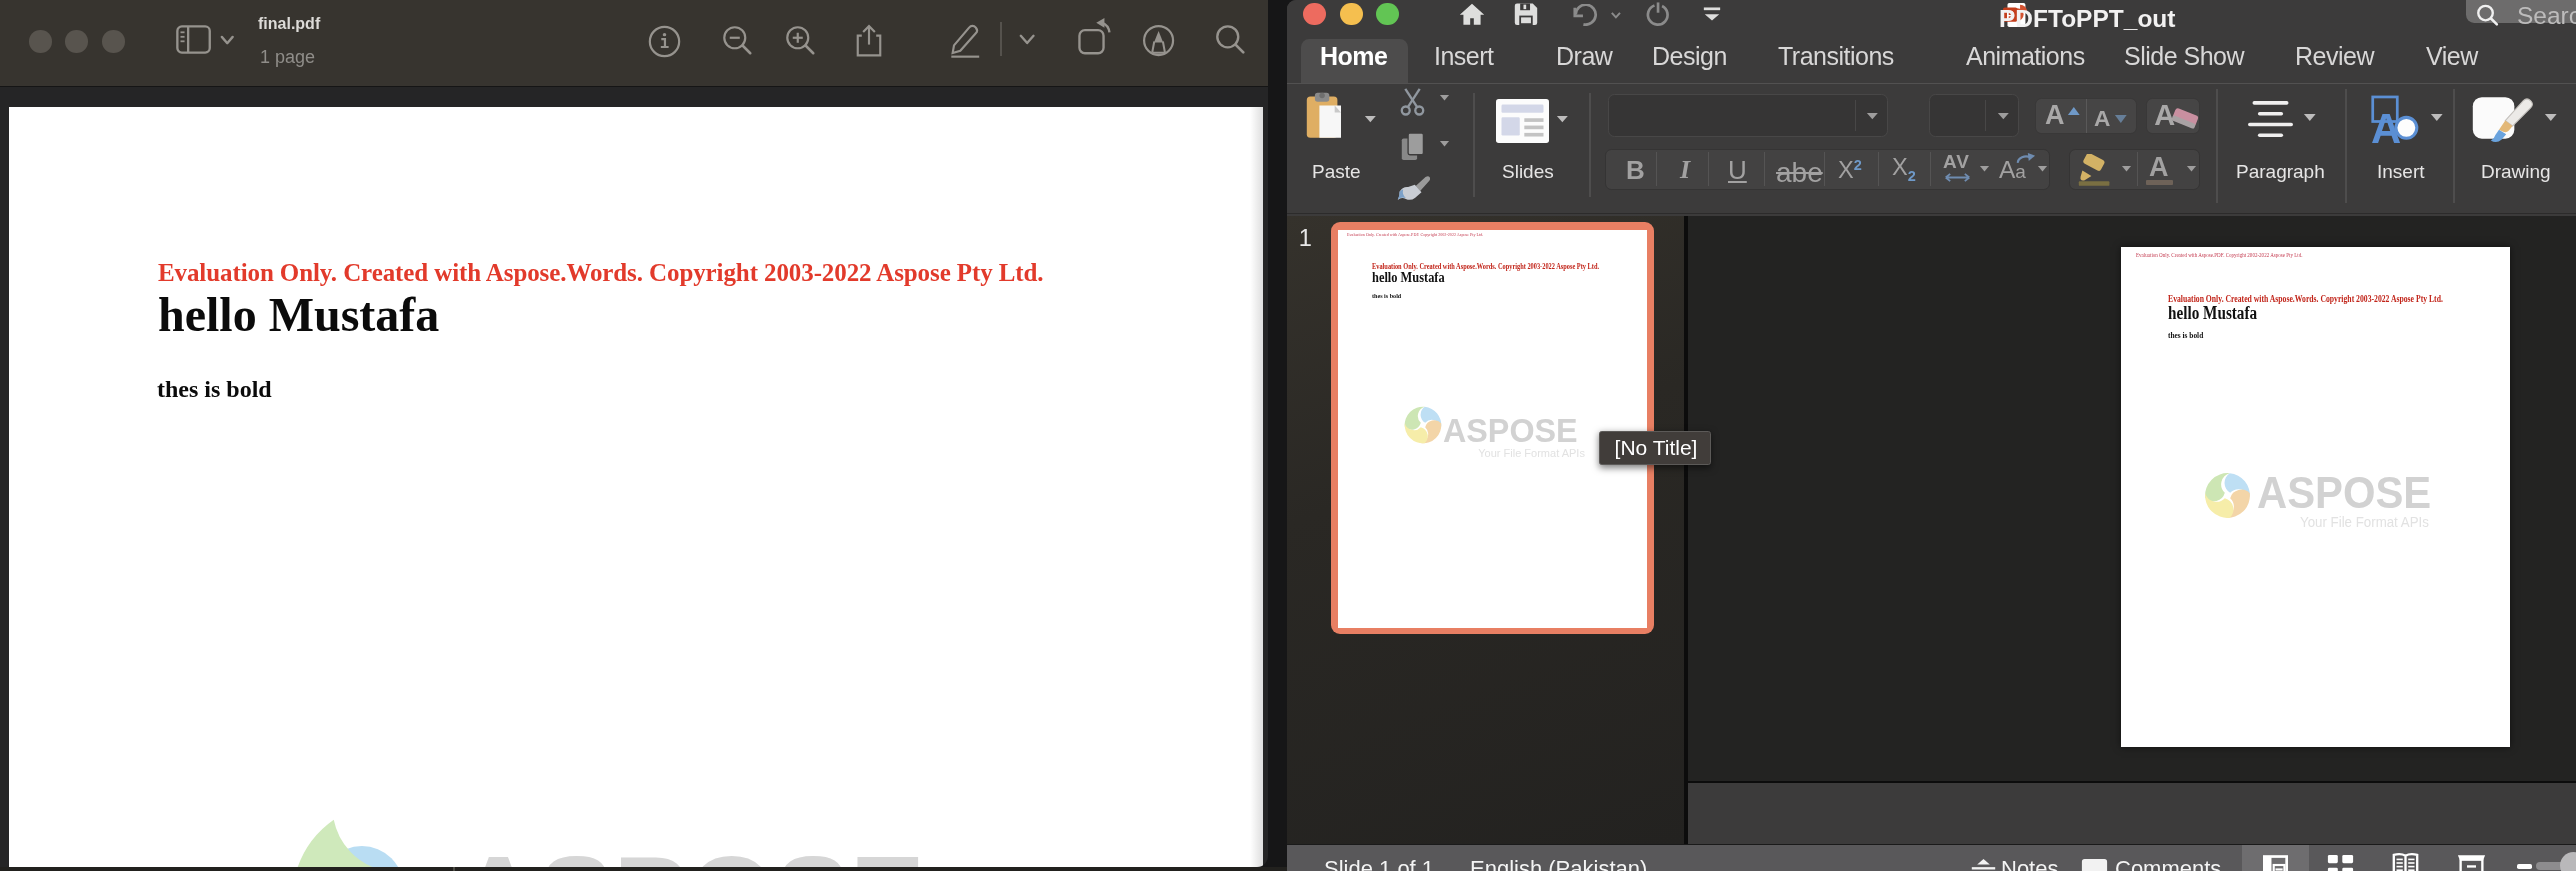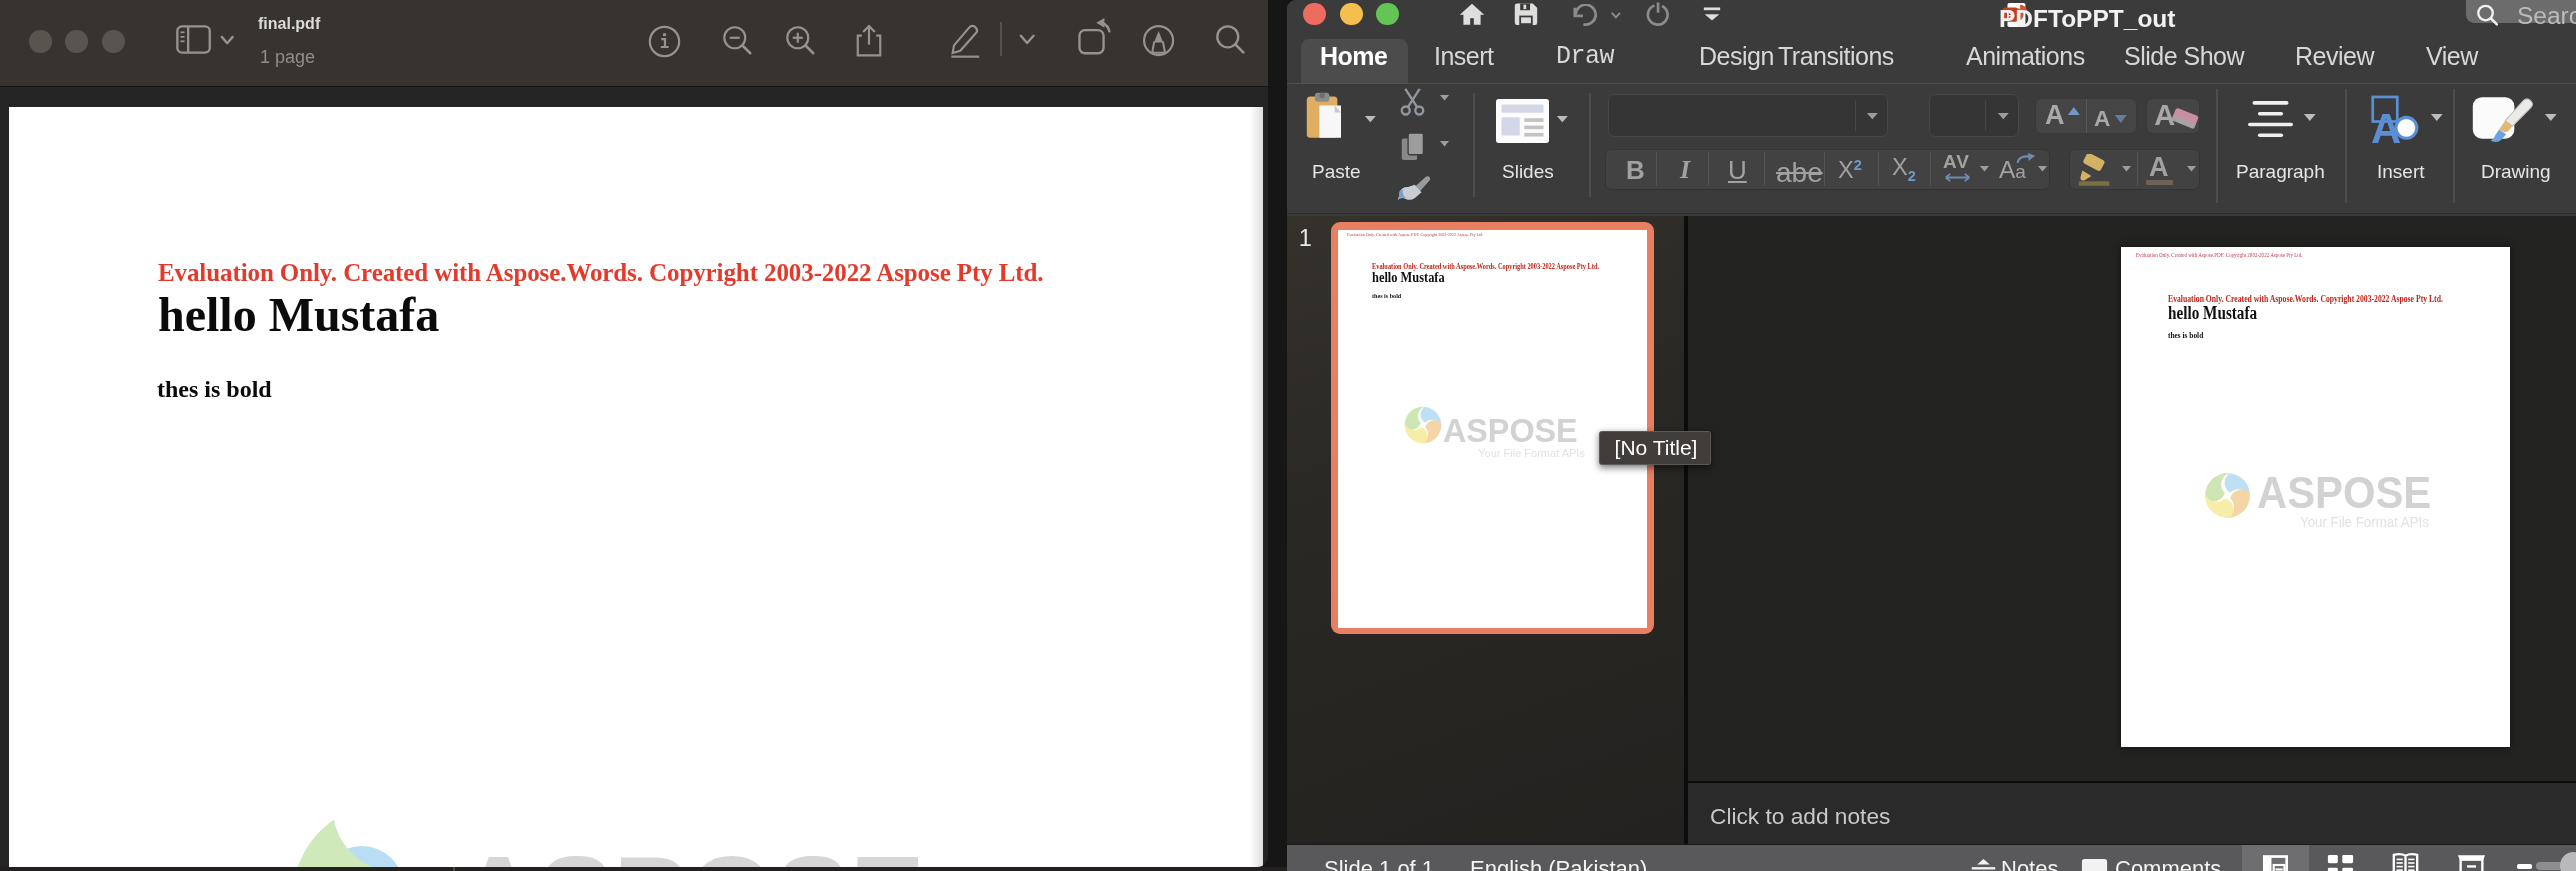--- a/index.html
+++ b/index.html
@@ -160,22 +160,22 @@
         <line x1="16.5" y1="16" x2="23" y2="22.5" stroke="#f0f0f0" stroke-width="2.8" stroke-linecap="round"></line>
       </svg>
       <div class="abs" style="left:51px;top:1.8px;font-size:24.5px;color:#bdbcbc;">Searc</div>
     </div>
   </div>
 
   <div class="abs" style="left:0;top:35px;width:1289px;height:49px;background:#3c3b3b;font-size:25px;letter-spacing:-0.5px;color:#d8d7d7;">
     <div class="abs" style="left:13.6px;top:3.6px;width:107px;height:45px;background:#4d4c4c;border-radius:8.2px 8.2px 0 0;"></div>
     <div class="abs" style="left:33px;top:6.8px;font-weight:bold;color:#ffffff;">Home</div>
     <div class="abs" style="left:147px;top:6.8px;">Insert</div>
-    <div class="abs" style="left:269px;top:6.8px;font-family:Liberation Mono, monospace;">Draw</div>
-    <div class="abs" style="left:365px;top:6.8px;margin-left:47px;">Design</div>
+    <div class="abs" style="left:269px;top:6.8px;">Draw</div>
+    <div class="abs" style="left:365px;top:6.8px;">Design</div>
     <div class="abs" style="left:491px;top:6.8px;">Transitions</div>
     <div class="abs" style="left:679px;top:6.8px;">Animations</div>
     <div class="abs" style="left:837px;top:6.8px;">Slide Show</div>
     <div class="abs" style="left:1008px;top:6.8px;">Review</div>
     <div class="abs" style="left:1139px;top:6.8px;">View</div>
   </div>
 
   <div class="abs" id="ribbon" style="left:0;top:83px;width:1289px;height:131px;background:#3c3b3b;border-top:0.9px solid #525151;border-bottom:1.8px solid #2c2b2b;">
 
     <svg class="abs" style="left:18px;top:7.3px;" width="45" height="54" viewBox="0 0 50 60">
@@ -391,23 +391,20 @@
             <path d="M-0.1,1 A1,1 0 0,0 1,-0.1 A0.52,0.52 0 0,0 0.12,0.12 A0.52,0.52 0 0,1 -0.1,1 Z" fill="#f3d5a8"></path>
             <path d="M-1,-0.1 A1,1 0 0,0 0.1,1 A0.52,0.52 0 0,0 -0.12,0.12 A0.52,0.52 0 0,1 -1,-0.1 Z" fill="#f6eda9"></path>
           </g>
         </svg>
         <div class="abs" style="left:136px;top:224px;font-size:44px;font-weight:bold;color:#d2d2d2;line-height:1;transform:scaleX(0.95);transform-origin:0 0;">ASPOSE</div>
         <div class="abs" style="left:179px;top:268px;font-size:14px;color:#e2e2e2;line-height:1;transform:scaleX(0.95);transform-origin:0 0;">Your File Format APIs</div>
       </div>
     </div>
 
     <div class="abs" style="left:401px;top:565px;width:888px;height:1.8px;background:#0c0c0c;"></div>
-    <div class="abs" style="left:401px;top:567px;width:888px;height:62px;background:#2b2a2a;">
-      <div class="abs" style="left:22px;top:20px;font-size:22.7px;color:#c9c8c8;">Click to add notes</div>
-    </div>
   </div>
 
   <div class="abs" id="statusbar" style="left:0;top:844px;width:1289px;height:28px;background:#59585a;border-top:0.9px solid #1a1a1a;overflow:hidden;">
     <div class="abs" style="left:37px;top:11px;font-size:22px;color:#f4f4f4;">Slide 1 of 1</div>
     <div class="abs" style="left:183px;top:11px;font-size:22px;color:#f4f4f4;">English (Pakistan)</div>
 
     <svg class="abs" style="left:683px;top:13.6px;" width="27" height="14.5" viewBox="0 0 30 16">
       <polygon points="15,0 22,6 8,6" fill="#f2f2f2"></polygon>
       <rect x="2" y="9" width="26" height="2.6" fill="#f2f2f2"></rect>
       <rect x="2" y="14" width="26" height="2.6" fill="#f2f2f2"></rect>

